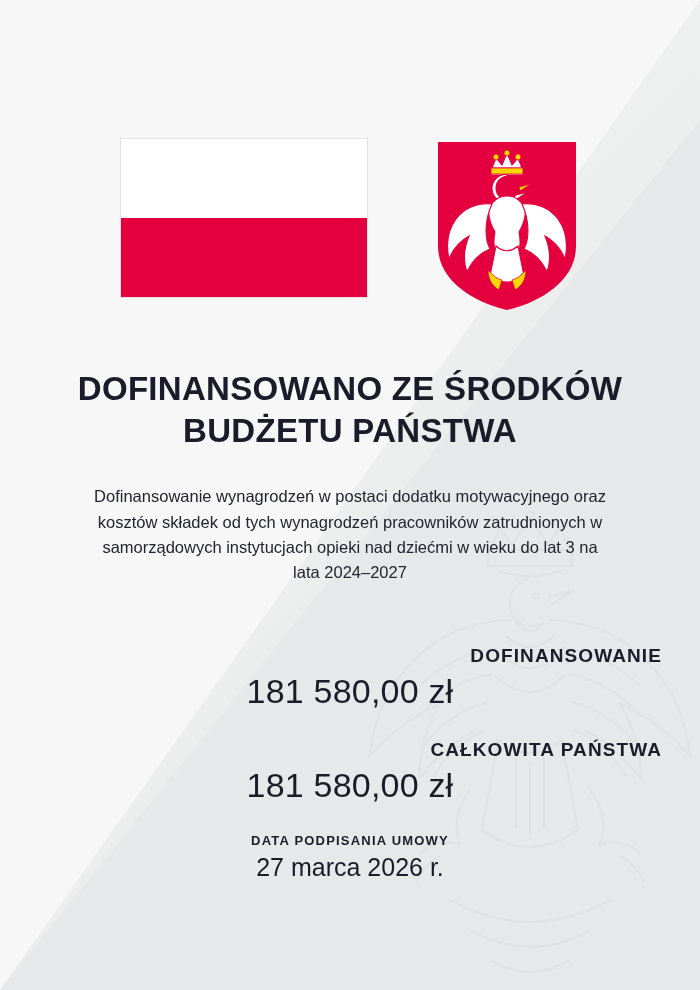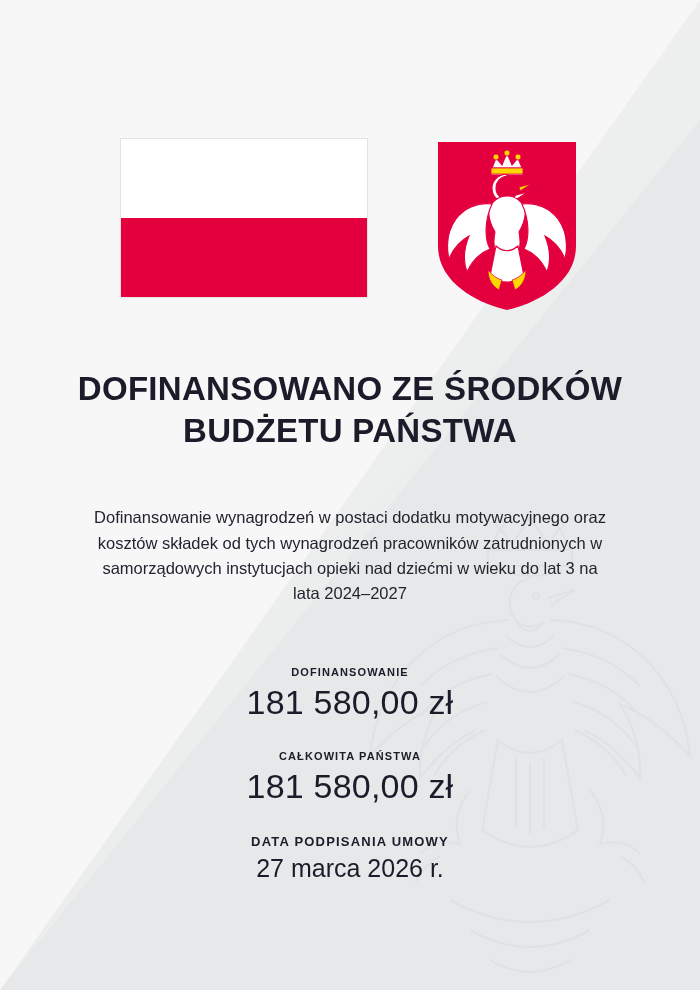--- a/index.html
+++ b/index.html
@@ -83,38 +83,39 @@
   }
   h1.title {
     margin: 54px 0 0 0;
     font-size: 33px;
     line-height: 1.28;
     font-weight: bold;
     letter-spacing: 0.3px;
     color: #1b1b2a;
   }
   .desc {
-    margin: 53px auto 0 auto;
+    margin: 32px auto 0 auto;
     max-width: 520px;
     font-size: 16.5px;
     line-height: 1.52;
     color: #24242f;
   }
   .amounts {
     margin-top: 60px;
   }
   .amount-block {
     margin-bottom: 28px;
   }
   .amount-label {
-    font-size: 11px;
+    font-size: 19px;
     font-weight: bold;
     letter-spacing: 1.1px;
     color: #1b1b2a;
     margin-bottom: 5px;
+    text-align: right;
   }
   .amount-value {
     font-size: 34px;
     color: #1b1b2a;
     letter-spacing: 0.2px;
   }
   .date-block {
   }
   .date-label {
     font-size: 13px;

